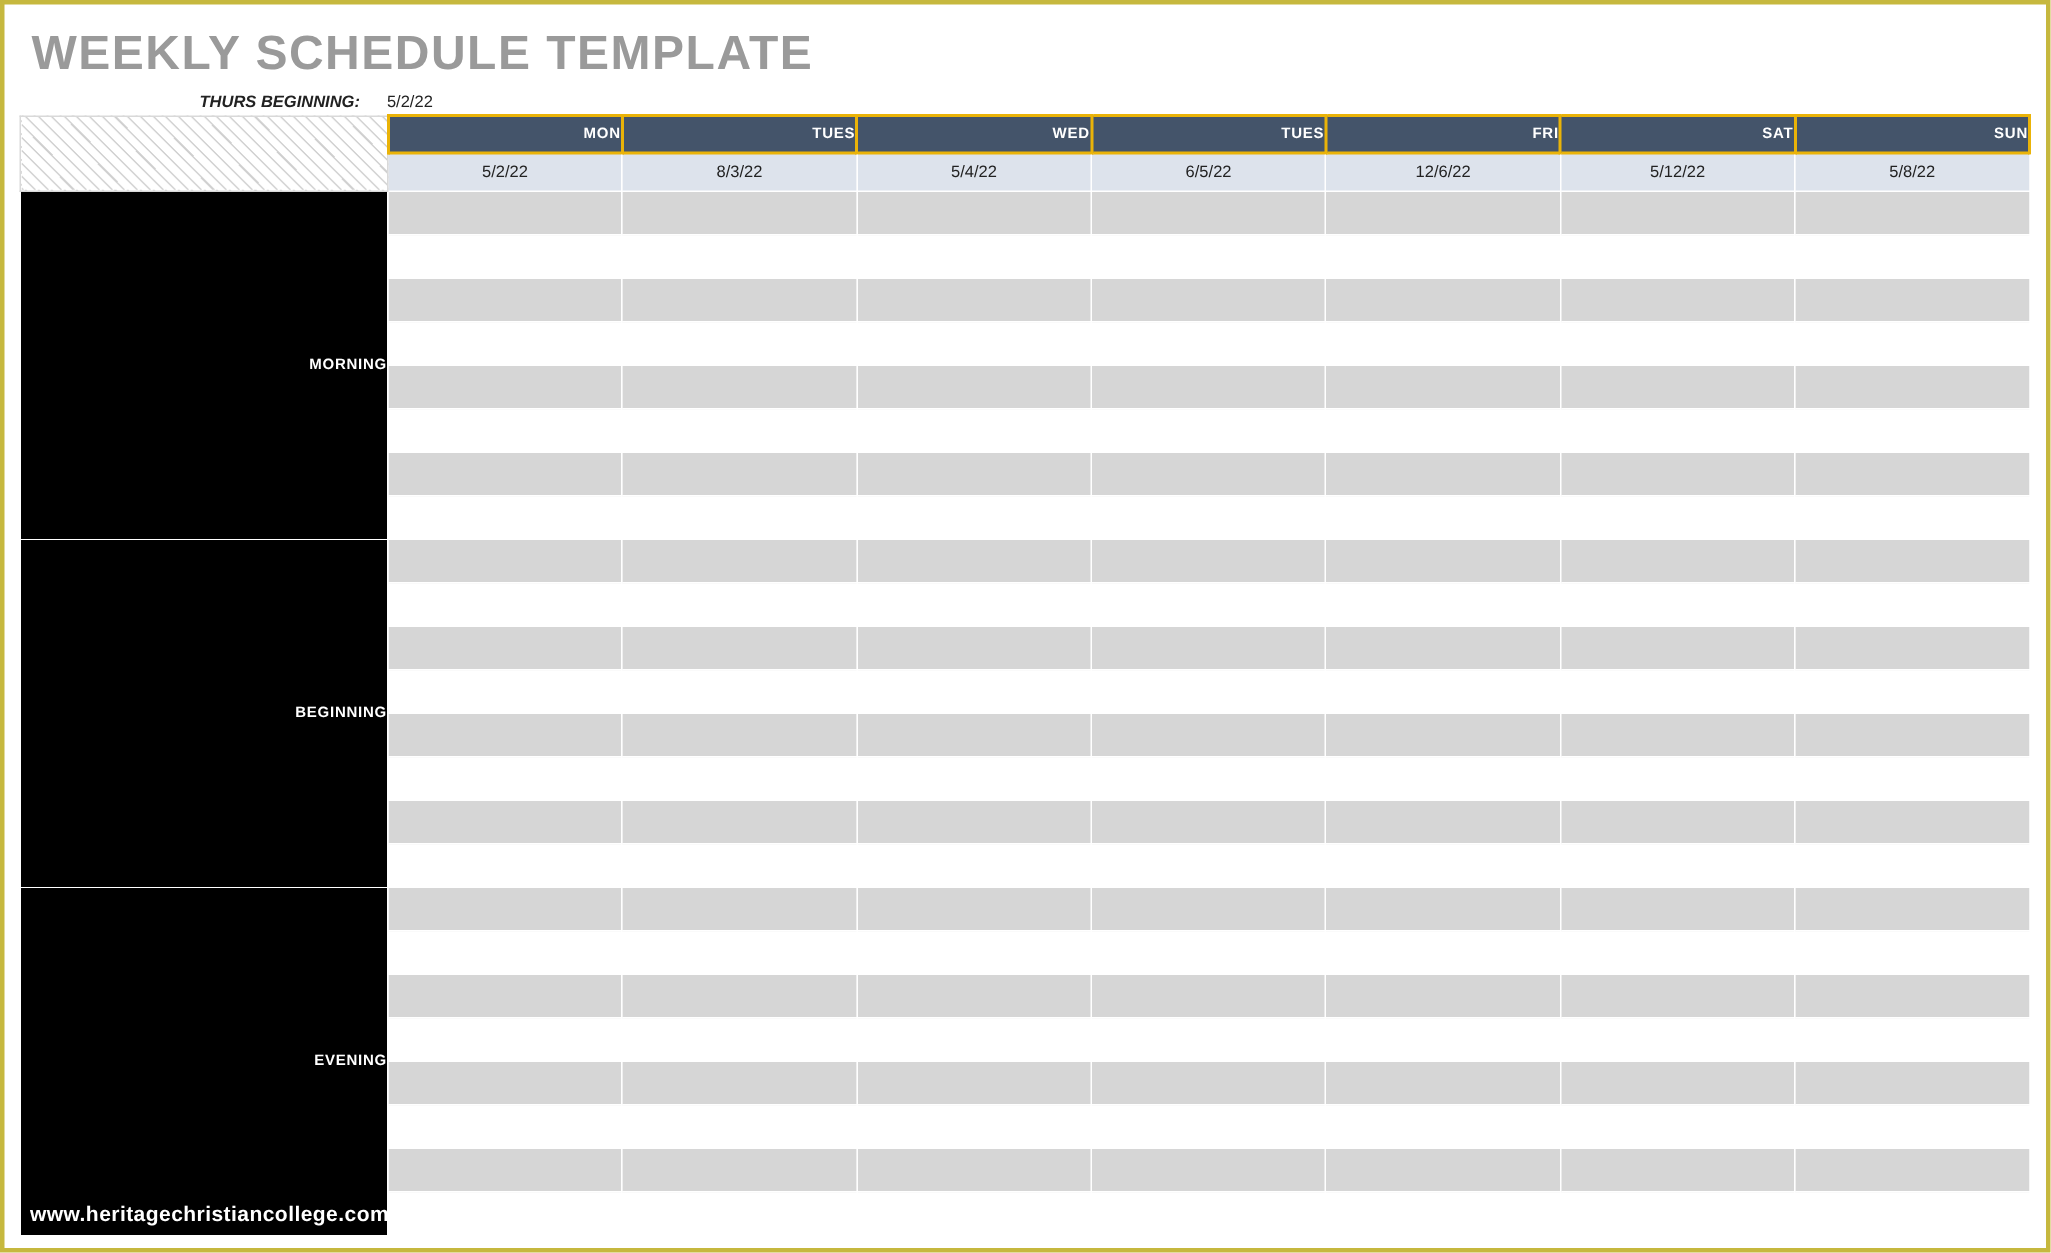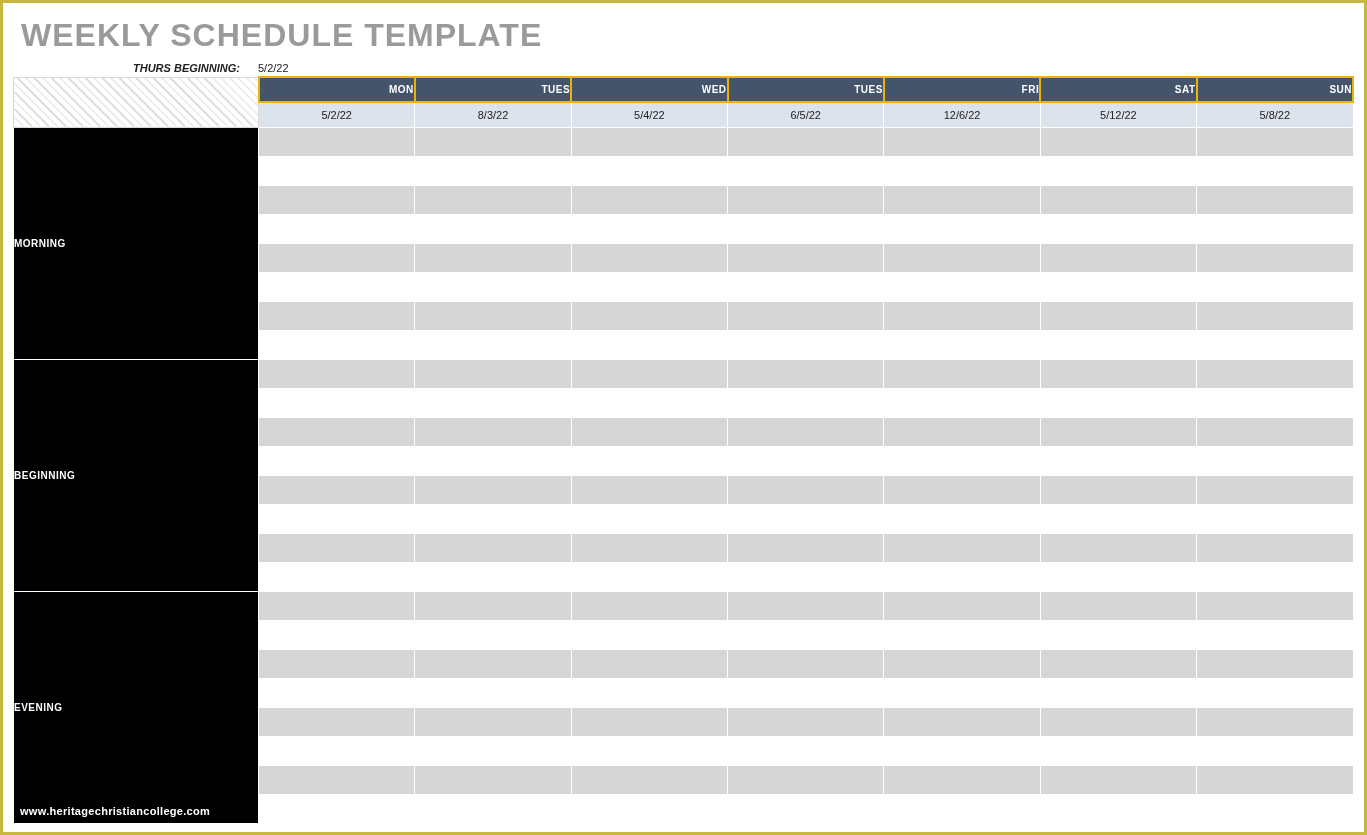--- a/index.html
+++ b/index.html
@@ -65,37 +65,37 @@
     text-align: center;
     padding: 6px 0;
     border: 1px solid #ffffff;
   }
   td.period {
     background: #000000;
     color: #ffffff;
     font-size: 10px;
     font-weight: bold;
     letter-spacing: 0.5px;
-    text-align: left;
+    text-align: right;
     vertical-align: middle;
     border: 1px solid #ffffff;
     position: relative;
   }
   td.slot {
     height: 29px;
     border: 1px solid #ffffff;
   }
   tr.odd td.slot { background: #d6d6d6; }
   tr.even td.slot { background: #ffffff; }
   .watermark {
     position: absolute;
     bottom: 6px;
     left: 6px;
     color: #ffffff;
-    font-size: 11px;
+    font-size: 14px;
     letter-spacing: 0.3px;
   }
 </style>
 </head>
 <body>
 
 <div class="title">WEEKLY SCHEDULE TEMPLATE</div>
 
 <div class="week-row">
   <span class="week-label">THURS BEGINNING:</span>

